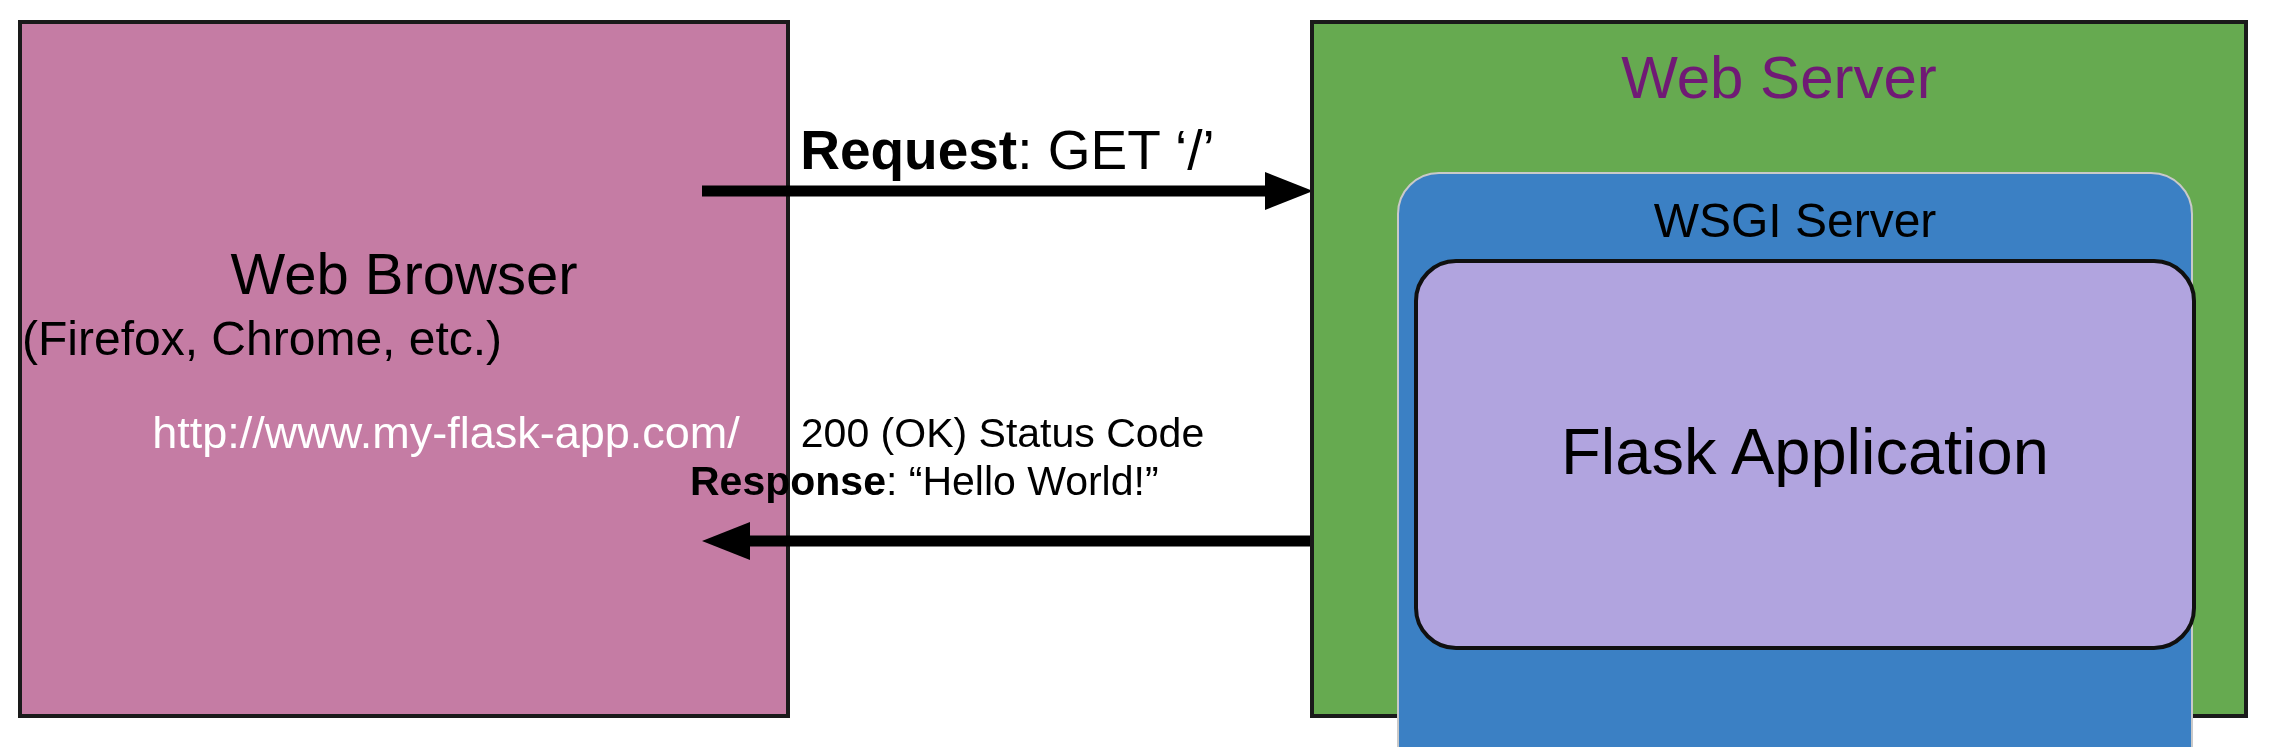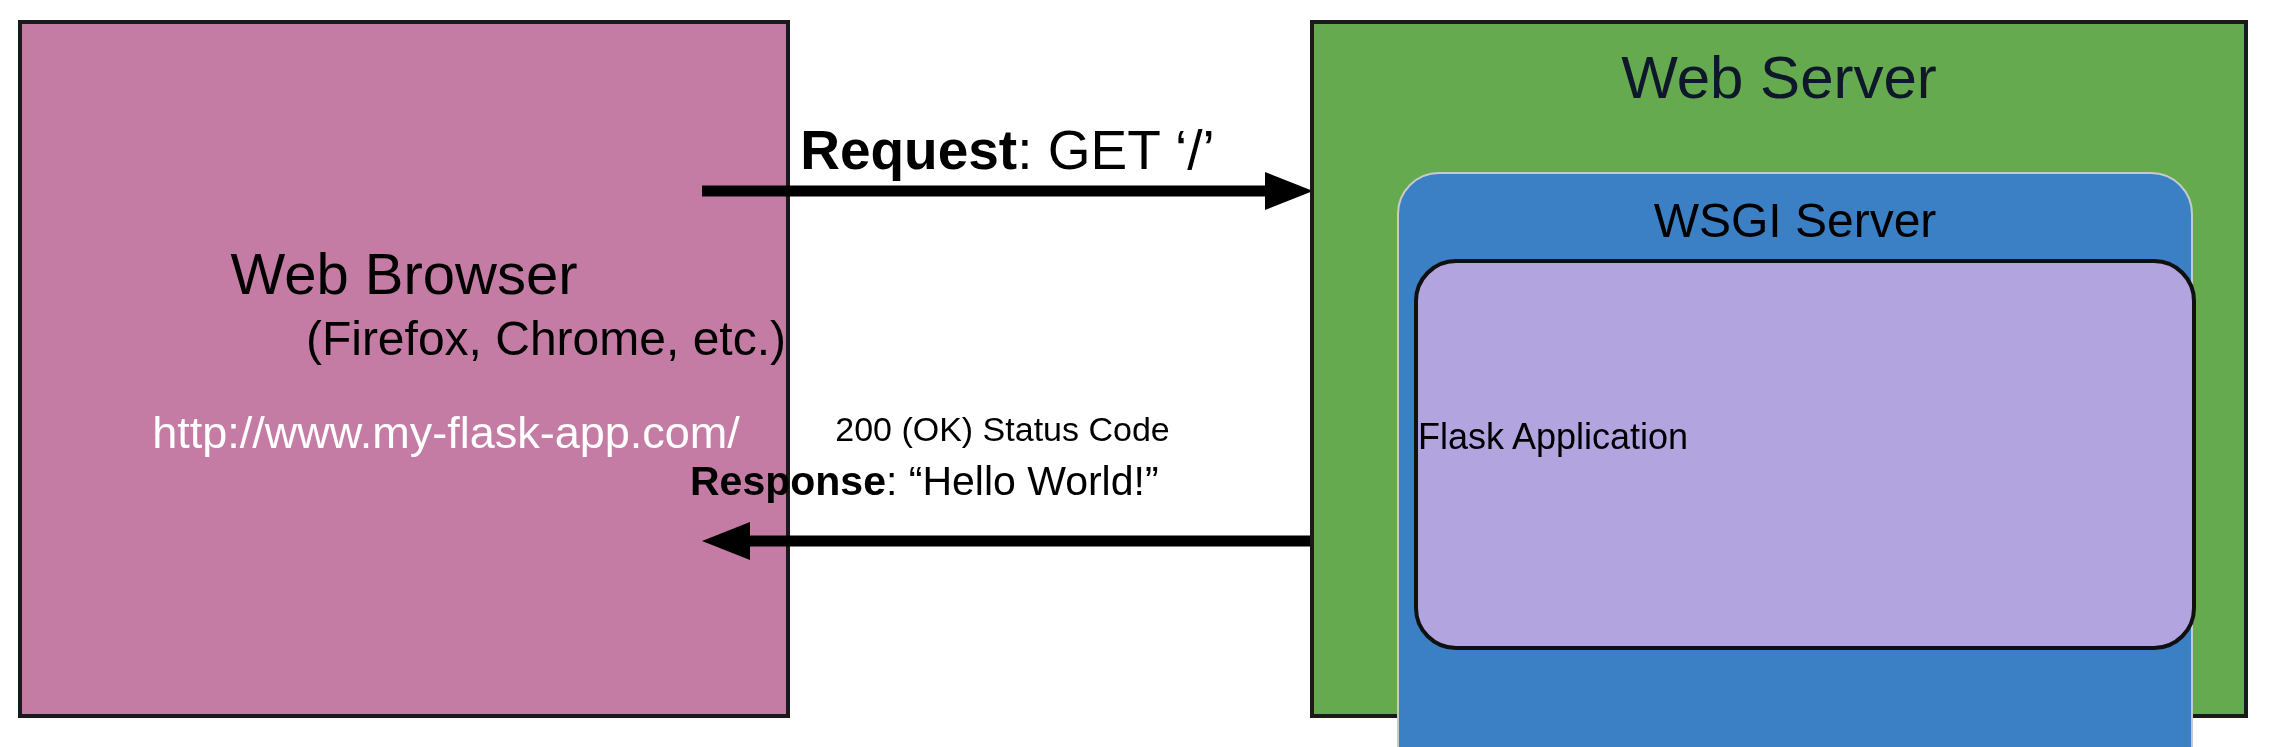--- a/index.html
+++ b/index.html
@@ -39,21 +39,21 @@
     font-size: 58px;
     color: #000000;
     line-height: 1.05;
     white-space: nowrap;
   }
   #browser-subtitle {
     position: absolute;
     left: 0;
     top: 290px;
     width: 100%;
-    text-align: right;
+    text-align: left;
     font-size: 48px;
     color: #000000;
     line-height: 1.05;
     white-space: nowrap;
   }
   #browser-url {
     position: absolute;
     left: 0;
     top: 385px;
     width: 100%;
@@ -76,21 +76,21 @@
     border: 4px solid #1a1a1a;
     box-sizing: border-box;
   }
   #server-title {
     position: absolute;
     left: 0;
     top: 22px;
     width: 100%;
     text-align: center;
     font-size: 60px;
-    color: #0f172a;
+    color: #701a75;
     line-height: 1.05;
     white-space: nowrap;
   }
 
   
   #wsgi-box {
     position: absolute;
     left: 83px;
     top: 148px;
     width: 796px;
@@ -122,21 +122,22 @@
     background: #b1a4df;
     border: 4px solid #101010;
     border-radius: 42px;
     box-sizing: border-box;
   }
   #flask-title {
     position: absolute;
     left: 0;
     top: 155px;
     width: 100%;
-    font-size: 36px;
+    text-align: center;
+    font-size: 65px;
     color: #000000;
     line-height: 1.05;
     white-space: nowrap;
   }
 
   
   .arrow-svg {
     position: absolute;
     overflow: visible;
   }
@@ -153,21 +154,21 @@
     font-size: 55px;
     color: #000000;
     white-space: nowrap;
   }
   #response-label-line1 {
     position: absolute;
     left: 690px;
     top: 410px;
     width: 625px;
     text-align: center;
-    font-size: 34px;
+    font-size: 41px;
     color: #000000;
     white-space: nowrap;
   }
   #response-label-line2 {
     position: absolute;
     left: 690px;
     top: 458px;
     width: 625px;
     font-size: 41px;
     color: #000000;

